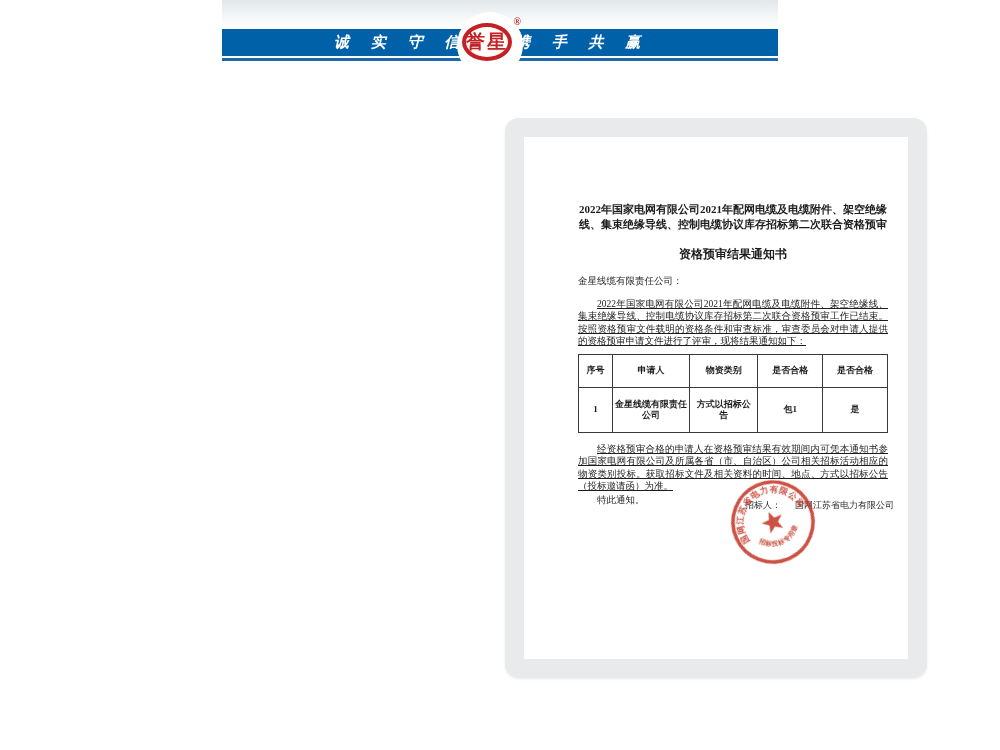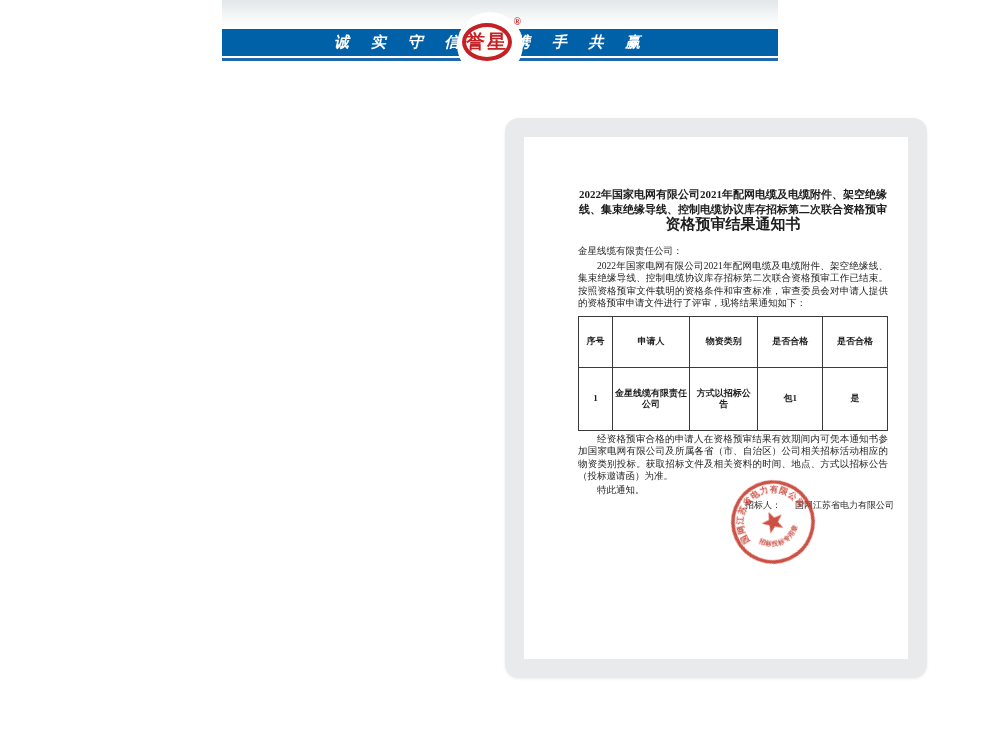--- a/index.html
+++ b/index.html
@@ -28,29 +28,29 @@
     box-sizing:border-box;
   }
   .logo-text{color:#c42127;font-weight:bold;font-size:19px;letter-spacing:2px;white-space:nowrap;}
   .reg-mark{position:absolute;right:2px;top:4px;color:#c42127;font-size:10px;font-weight:bold;}
   .paper-frame{
     position:absolute;left:283px;top:118px;width:422px;height:560px;
     background:#e9eaec;border-radius:14px;box-shadow:0 1px 3px rgba(0,0,0,0.08);
   }
   .paper{position:absolute;left:19px;top:19px;right:19px;bottom:19px;background:#ffffff;}
   .doc-content{padding:50px 20px 0 54px;font-size:9.5px;line-height:12.5px;text-align:left;}
-  .doc-title{font-weight:bold;font-size:11px;line-height:15px;text-align:center;width:308px;margin:0 auto;}
-  .doc-title-sub{font-weight:bold;font-size:15px;line-height:15px;text-align:center;margin:0 auto;}
+  .doc-title{font-weight:bold;font-size:11px;line-height:15px;text-align:center;width:308px;margin:15px auto;}
+  .doc-title-sub{font-weight:bold;font-size:12px;line-height:15px;text-align:center;margin:0 auto;}
   .doc-recipient{margin-top:13px;}
-  .doc-para{text-indent:2em;margin-top:2px;text-align:justify;}
+  .doc-para{text-indent:2em;margin-top:10px;text-align:justify;text-decoration:underline;}
   table.doc-table{
     width:100%;border-collapse:collapse;margin-top:6px;font-size:9px;line-height:11px;
     text-align:center;table-layout:fixed;
   }
-  .doc-table th,.doc-table td{border:1px solid #3a3a3a;padding:19px 2px;vertical-align:middle;}
+  .doc-table th,.doc-table td{border:1px solid #3a3a3a;padding:10px 2px;vertical-align:middle;}
   .doc-table th{font-weight:bold;height:12px;}
   .doc-table td{height:24px;font-weight:bold;}
   .col-no{width:11%;} .col-app{width:25%;} .col-cat{width:22%;} .col-sec{width:21%;} .col-ok{width:21%;}
   .doc-closing{text-indent:2em;margin-top:1px;}
   .sig-line{position:absolute;left:221px;top:362px;font-size:9px;color:#2a2a2a;white-space:nowrap;z-index:1;}
   .sig-name{margin-left:14px;}
   .stamp-wrap{
     position:absolute;left:205px;top:341px;width:88px;height:88px;z-index:2;
     transform:rotate(-24deg);opacity:0.88;filter:blur(0.3px);
   }

